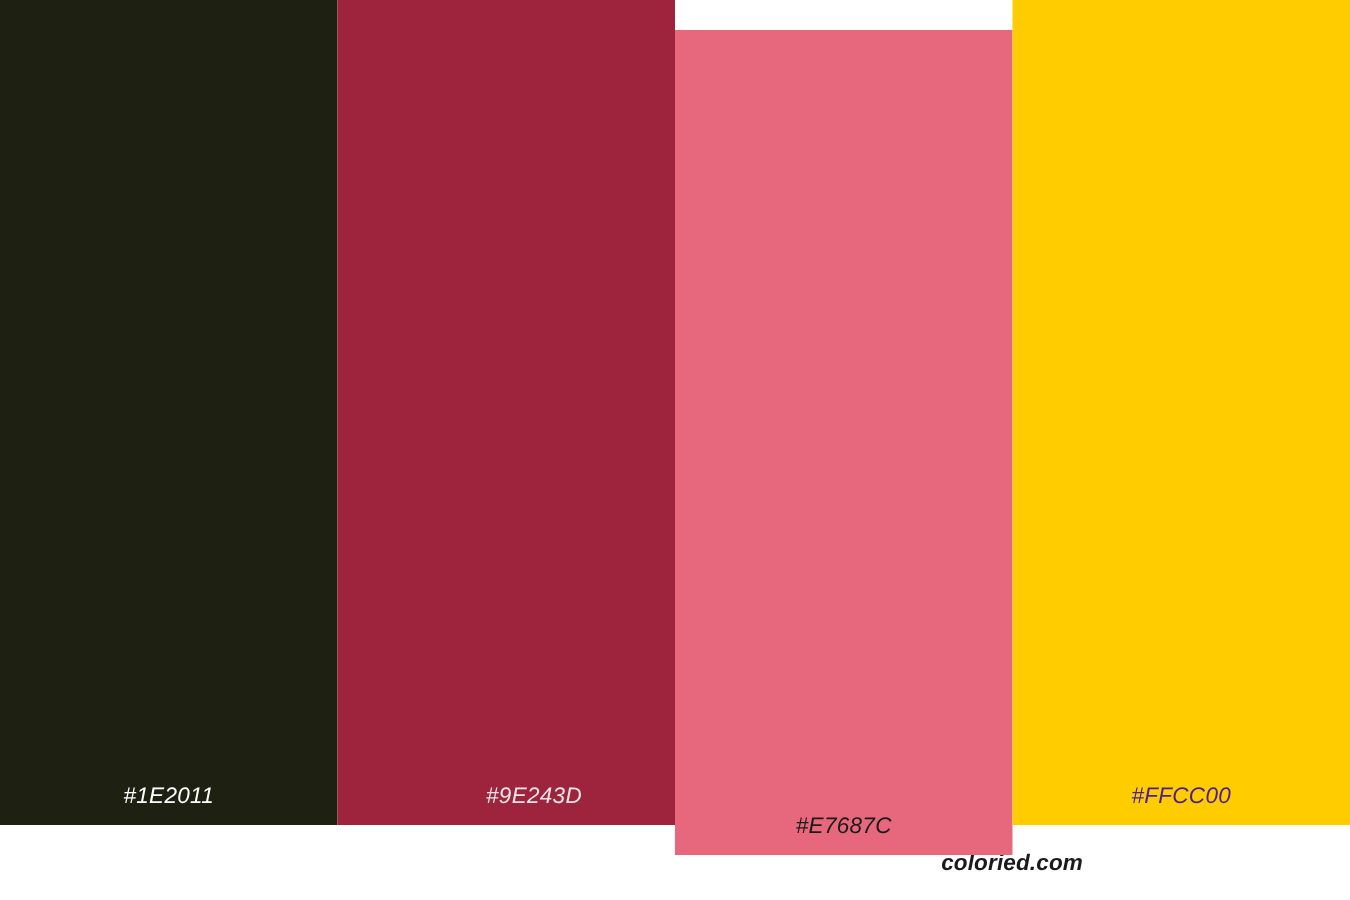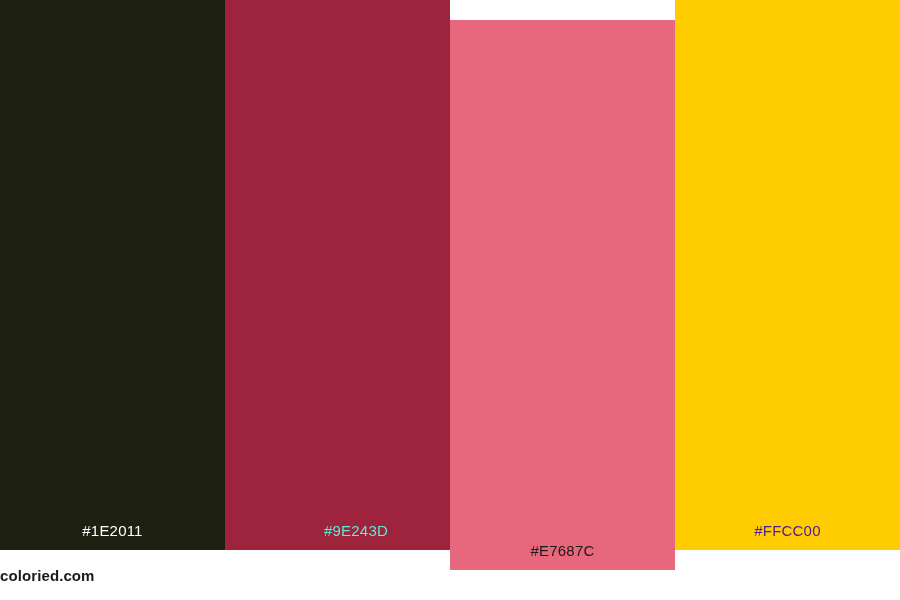--- a/index.html
+++ b/index.html
@@ -13,20 +13,21 @@
     background: #ffffff;
     font-family: "Liberation Sans", "DejaVu Sans", sans-serif;
     overflow: hidden;
   }
   .palette-page {
     width: 900px;
     height: 600px;
     display: flex;
     flex-direction: column;
     background: #ffffff;
+    font-style: italic;
   }
   .swatch-strip {
     width: 900px;
     height: 550px;
     display: flex;
     flex-direction: row;
   }
   .swatch {
     flex: 1 1 0;
     height: 550px;
@@ -45,21 +46,21 @@
     padding-bottom: 12px;
     font-family: "Liberation Sans", "DejaVu Sans", sans-serif;
     -webkit-font-smoothing: antialiased;
   }
   .footer {
     width: 722px;
     height: 50px;
     background: #ffffff;
     display: flex;
     align-items: center;
-    justify-content: flex-start;
+    justify-content: flex-end;
   }
   .footer-brand {
     font-size: 15px;
     font-weight: bold;
     color: #1a1a1a;
     letter-spacing: 0.1px;
     line-height: 1;
     font-family: "Liberation Sans", "DejaVu Sans", sans-serif;
   }
 </style>
@@ -68,21 +69,21 @@
 
 <div class="palette-page">
 
   <div class="swatch-strip">
 
     <div class="swatch" style="background-color: rgb(30, 32, 17);">
       <span class="swatch-label" style="color: rgb(255, 255, 255);">#1E2011</span>
     </div>
 
     <div class="swatch" style="background-color: rgb(158, 36, 61);">
-      <span class="swatch-label" style="color: #5eead4; padding-left: 37px;">#9E243D</span>
+      <span class="swatch-label" style="color: #e5e5e5; padding-left: 37px;">#9E243D</span>
     </div>
 
     <div class="swatch" style="background-color: rgb(231, 104, 124); margin-top: 20px;">
       <span class="swatch-label" style="color: rgb(26, 26, 26);">#E7687C</span>
     </div>
 
     <div class="swatch" style="background-color: rgb(255, 204, 0);">
       <span class="swatch-label" style="color: #4c1d95;">#FFCC00</span>
     </div>
 

